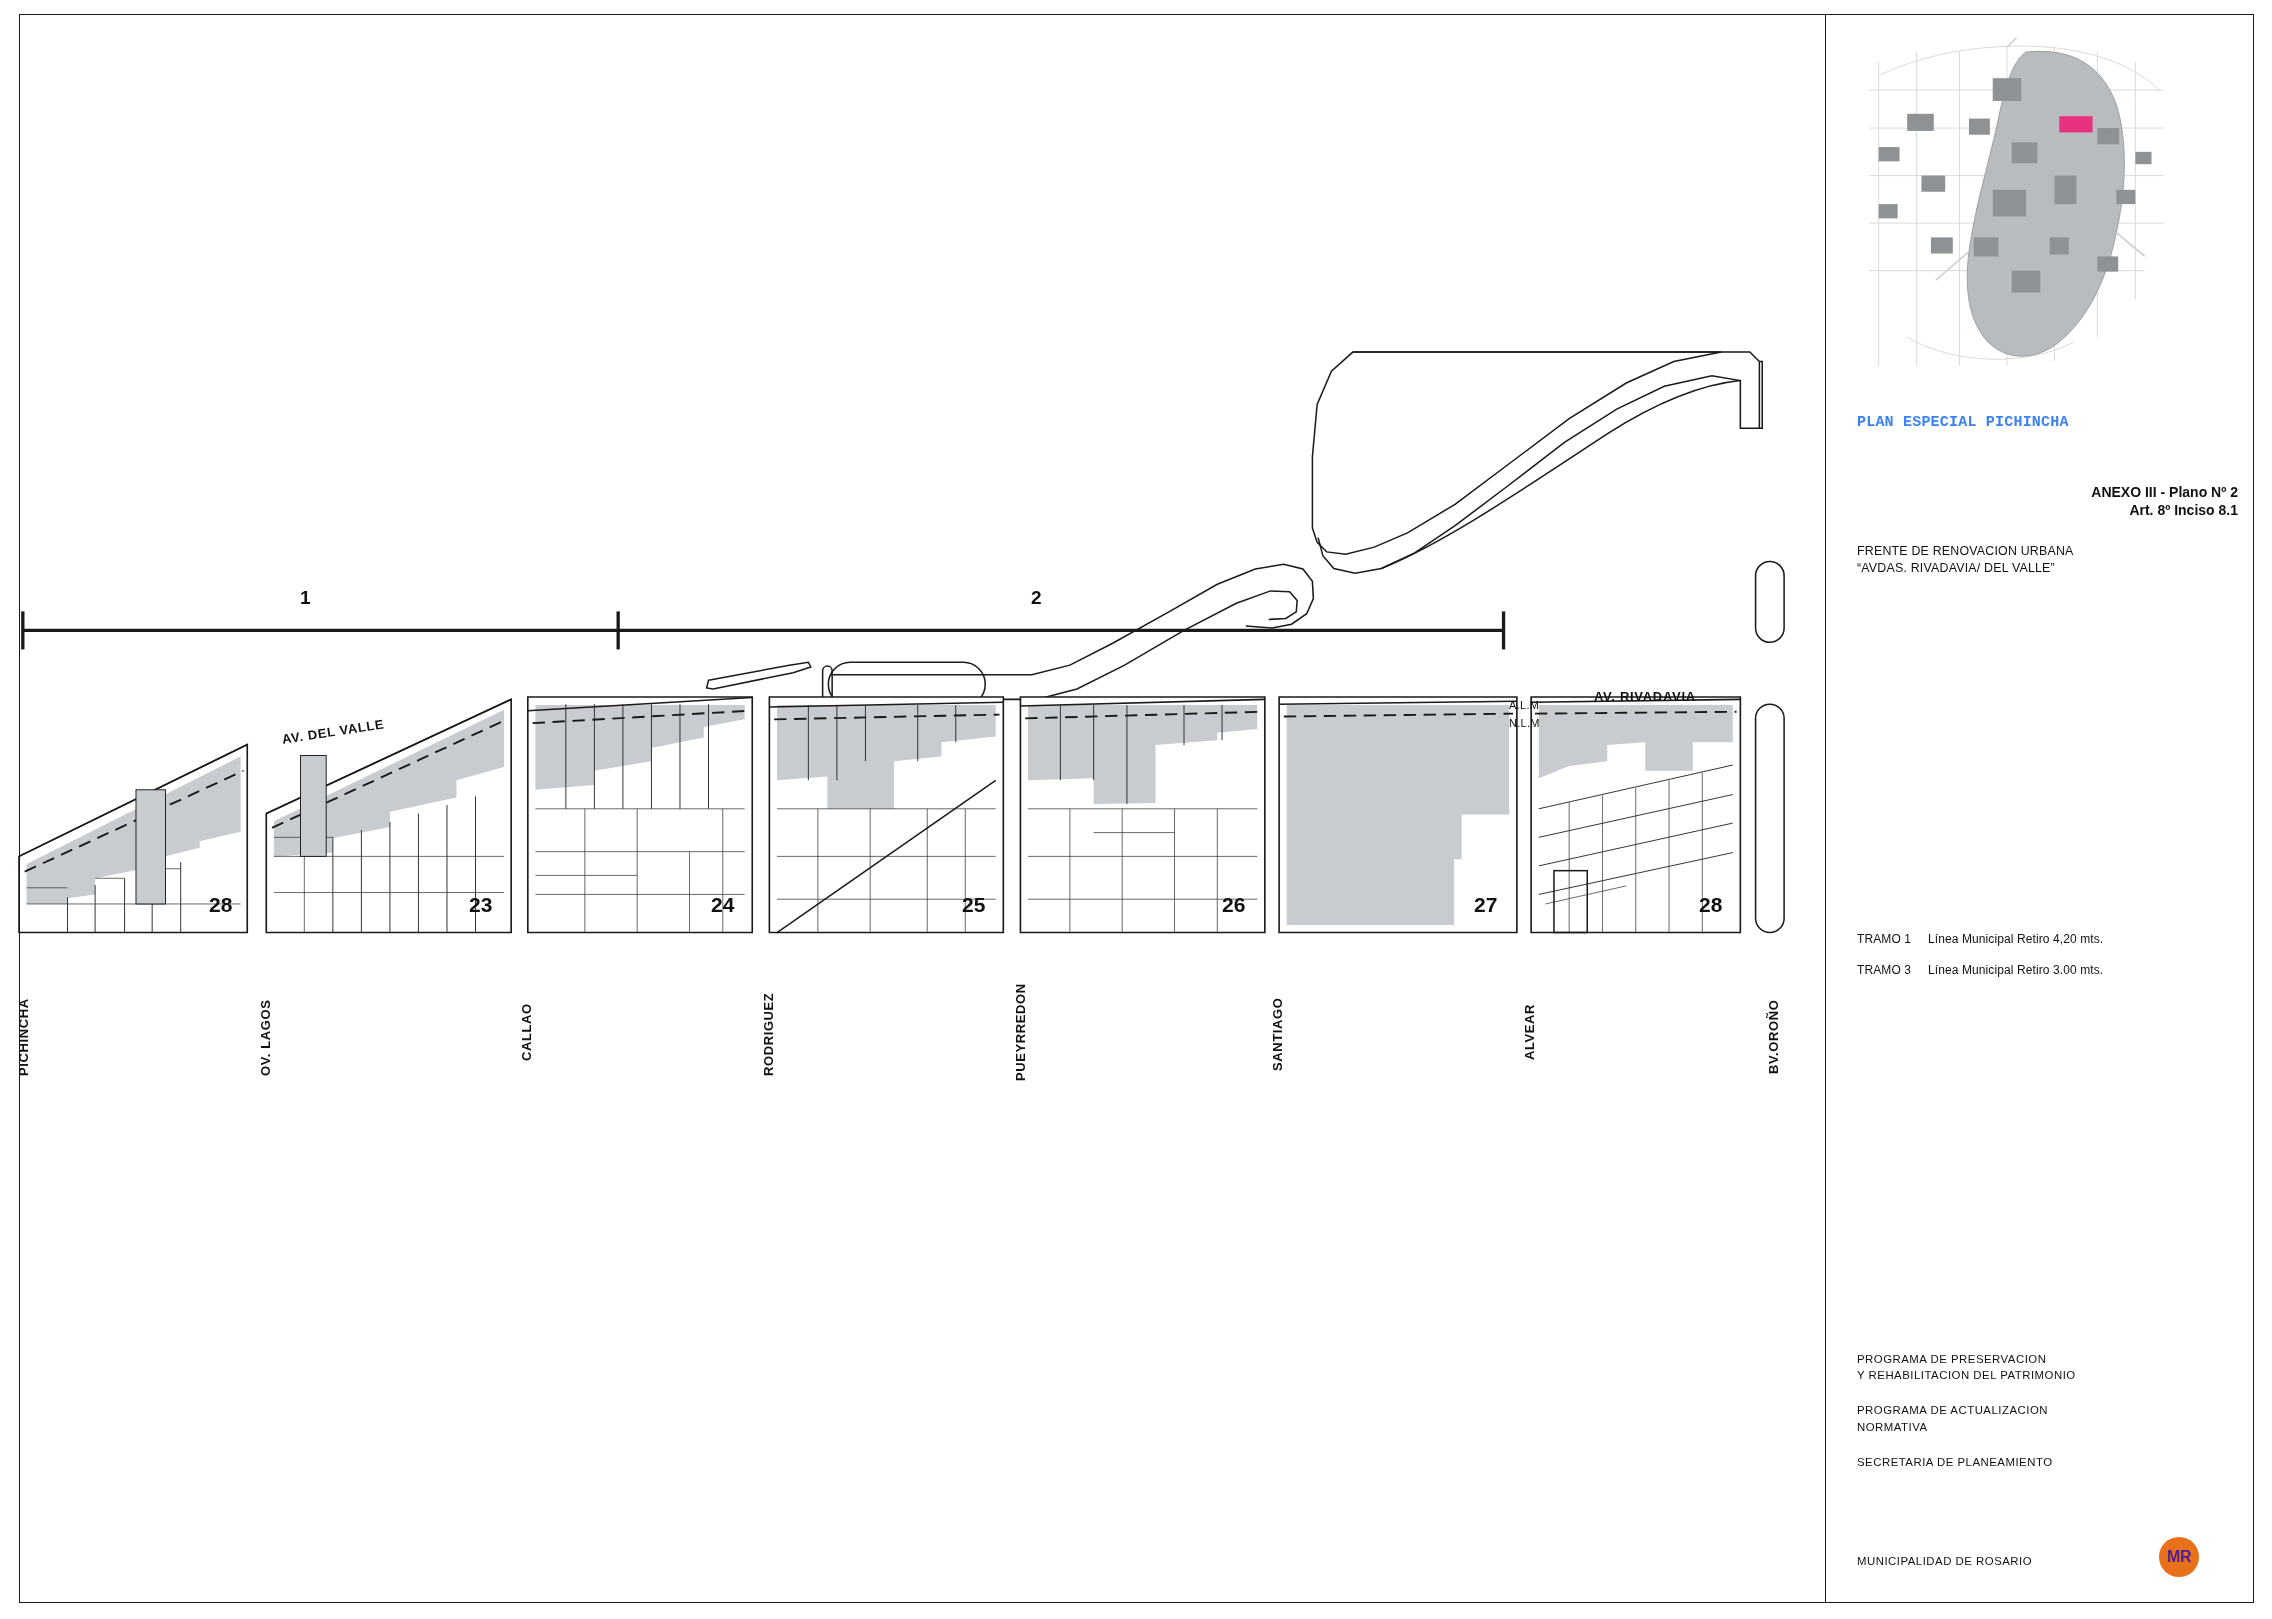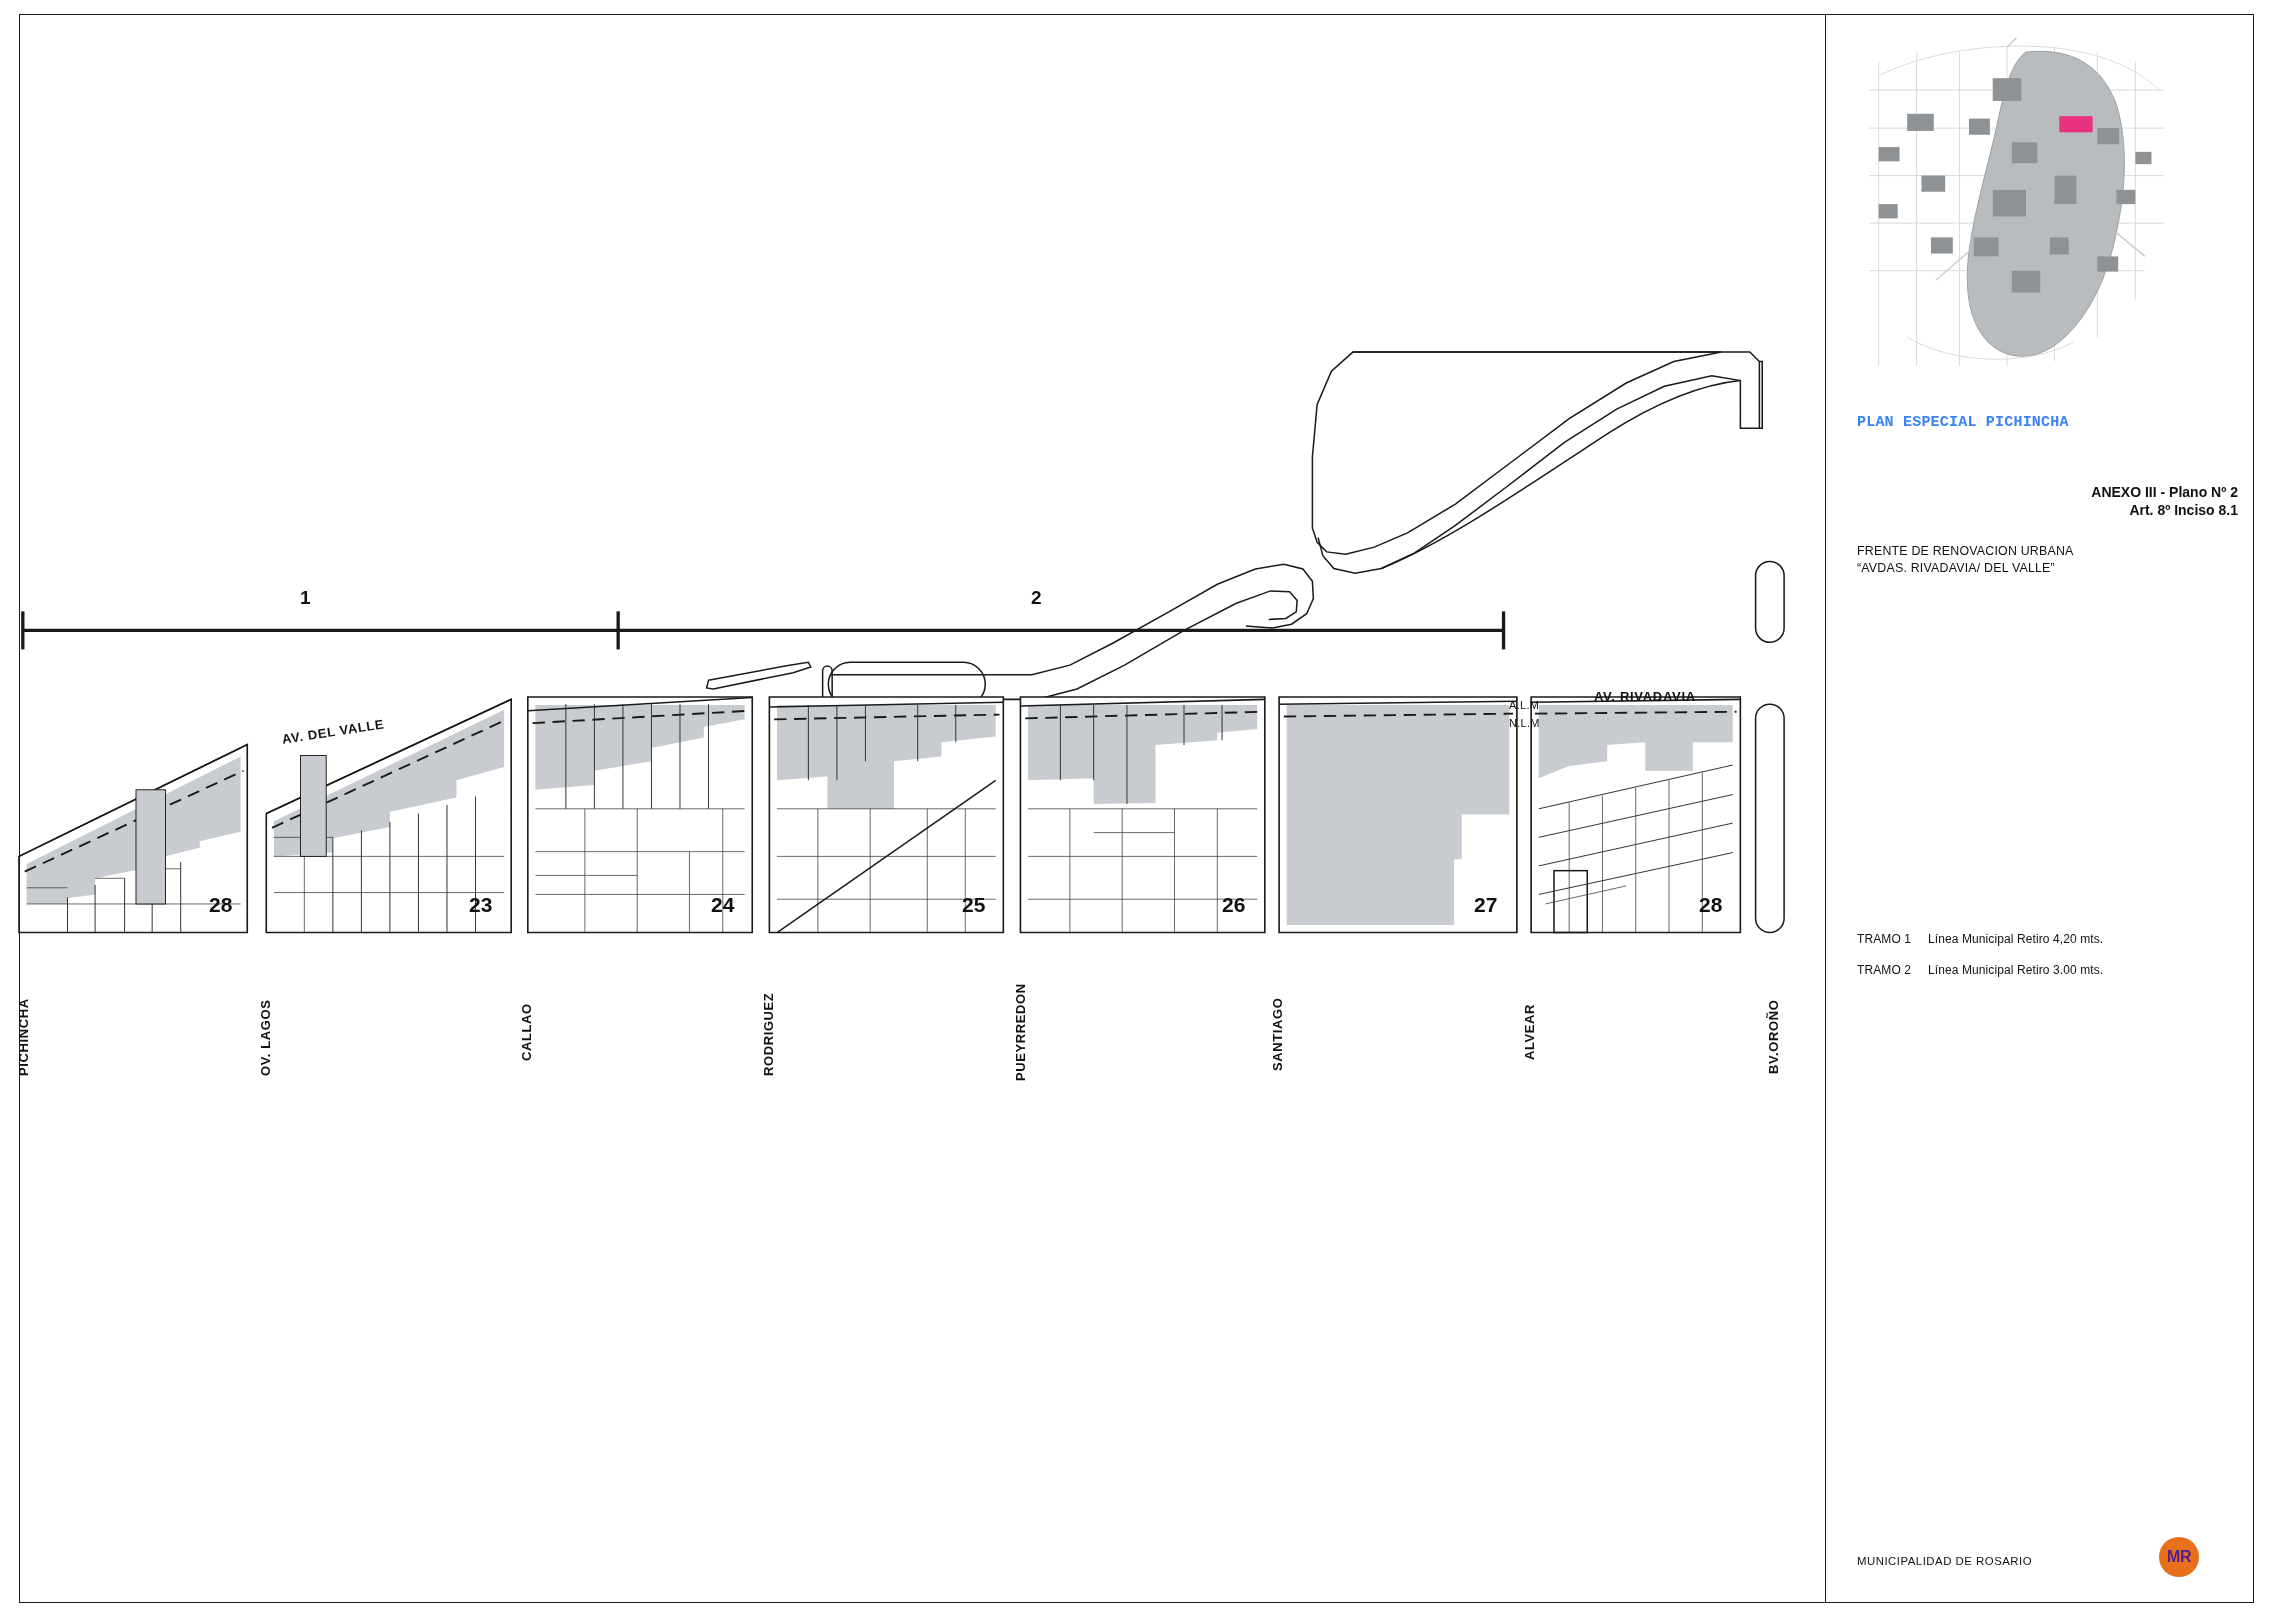--- a/index.html
+++ b/index.html
@@ -231,23 +231,36 @@
     <div>“AVDAS. RIVADAVIA/ DEL VALLE”</div>
   </div>
 
 
   <div class="tramos">
     <div class="tramo-row">
       <span class="tramo-name">TRAMO 1</span>
       <span class="tramo-text">Línea Municipal Retiro 4,20 mts.</span>
     </div>
     <div class="tramo-row">
-      <span class="tramo-name">TRAMO 2</span>
+      <span class="tramo-name">TRAMO 3</span>
       <span class="tramo-text">Línea Municipal Retiro 3.00 mts.</span>
     </div>
   </div>
 
+  <div class="programs">
+    <div class="blk">
+      <div>PROGRAMA DE PRESERVACION</div>
+      <div>Y REHABILITACION DEL PATRIMONIO</div>
+    </div>
+    <div class="blk">
+      <div>PROGRAMA DE ACTUALIZACION</div>
+      <div>NORMATIVA</div>
+    </div>
+    <div class="blk">
+      <div>SECRETARIA DE PLANEAMIENTO</div>
+    </div>
+  </div>
 
   <div class="footer-org">MUNICIPALIDAD DE ROSARIO</div>
   <div class="mr-logo">MR</div>
 
 </div>
 
 
 </body></html>

